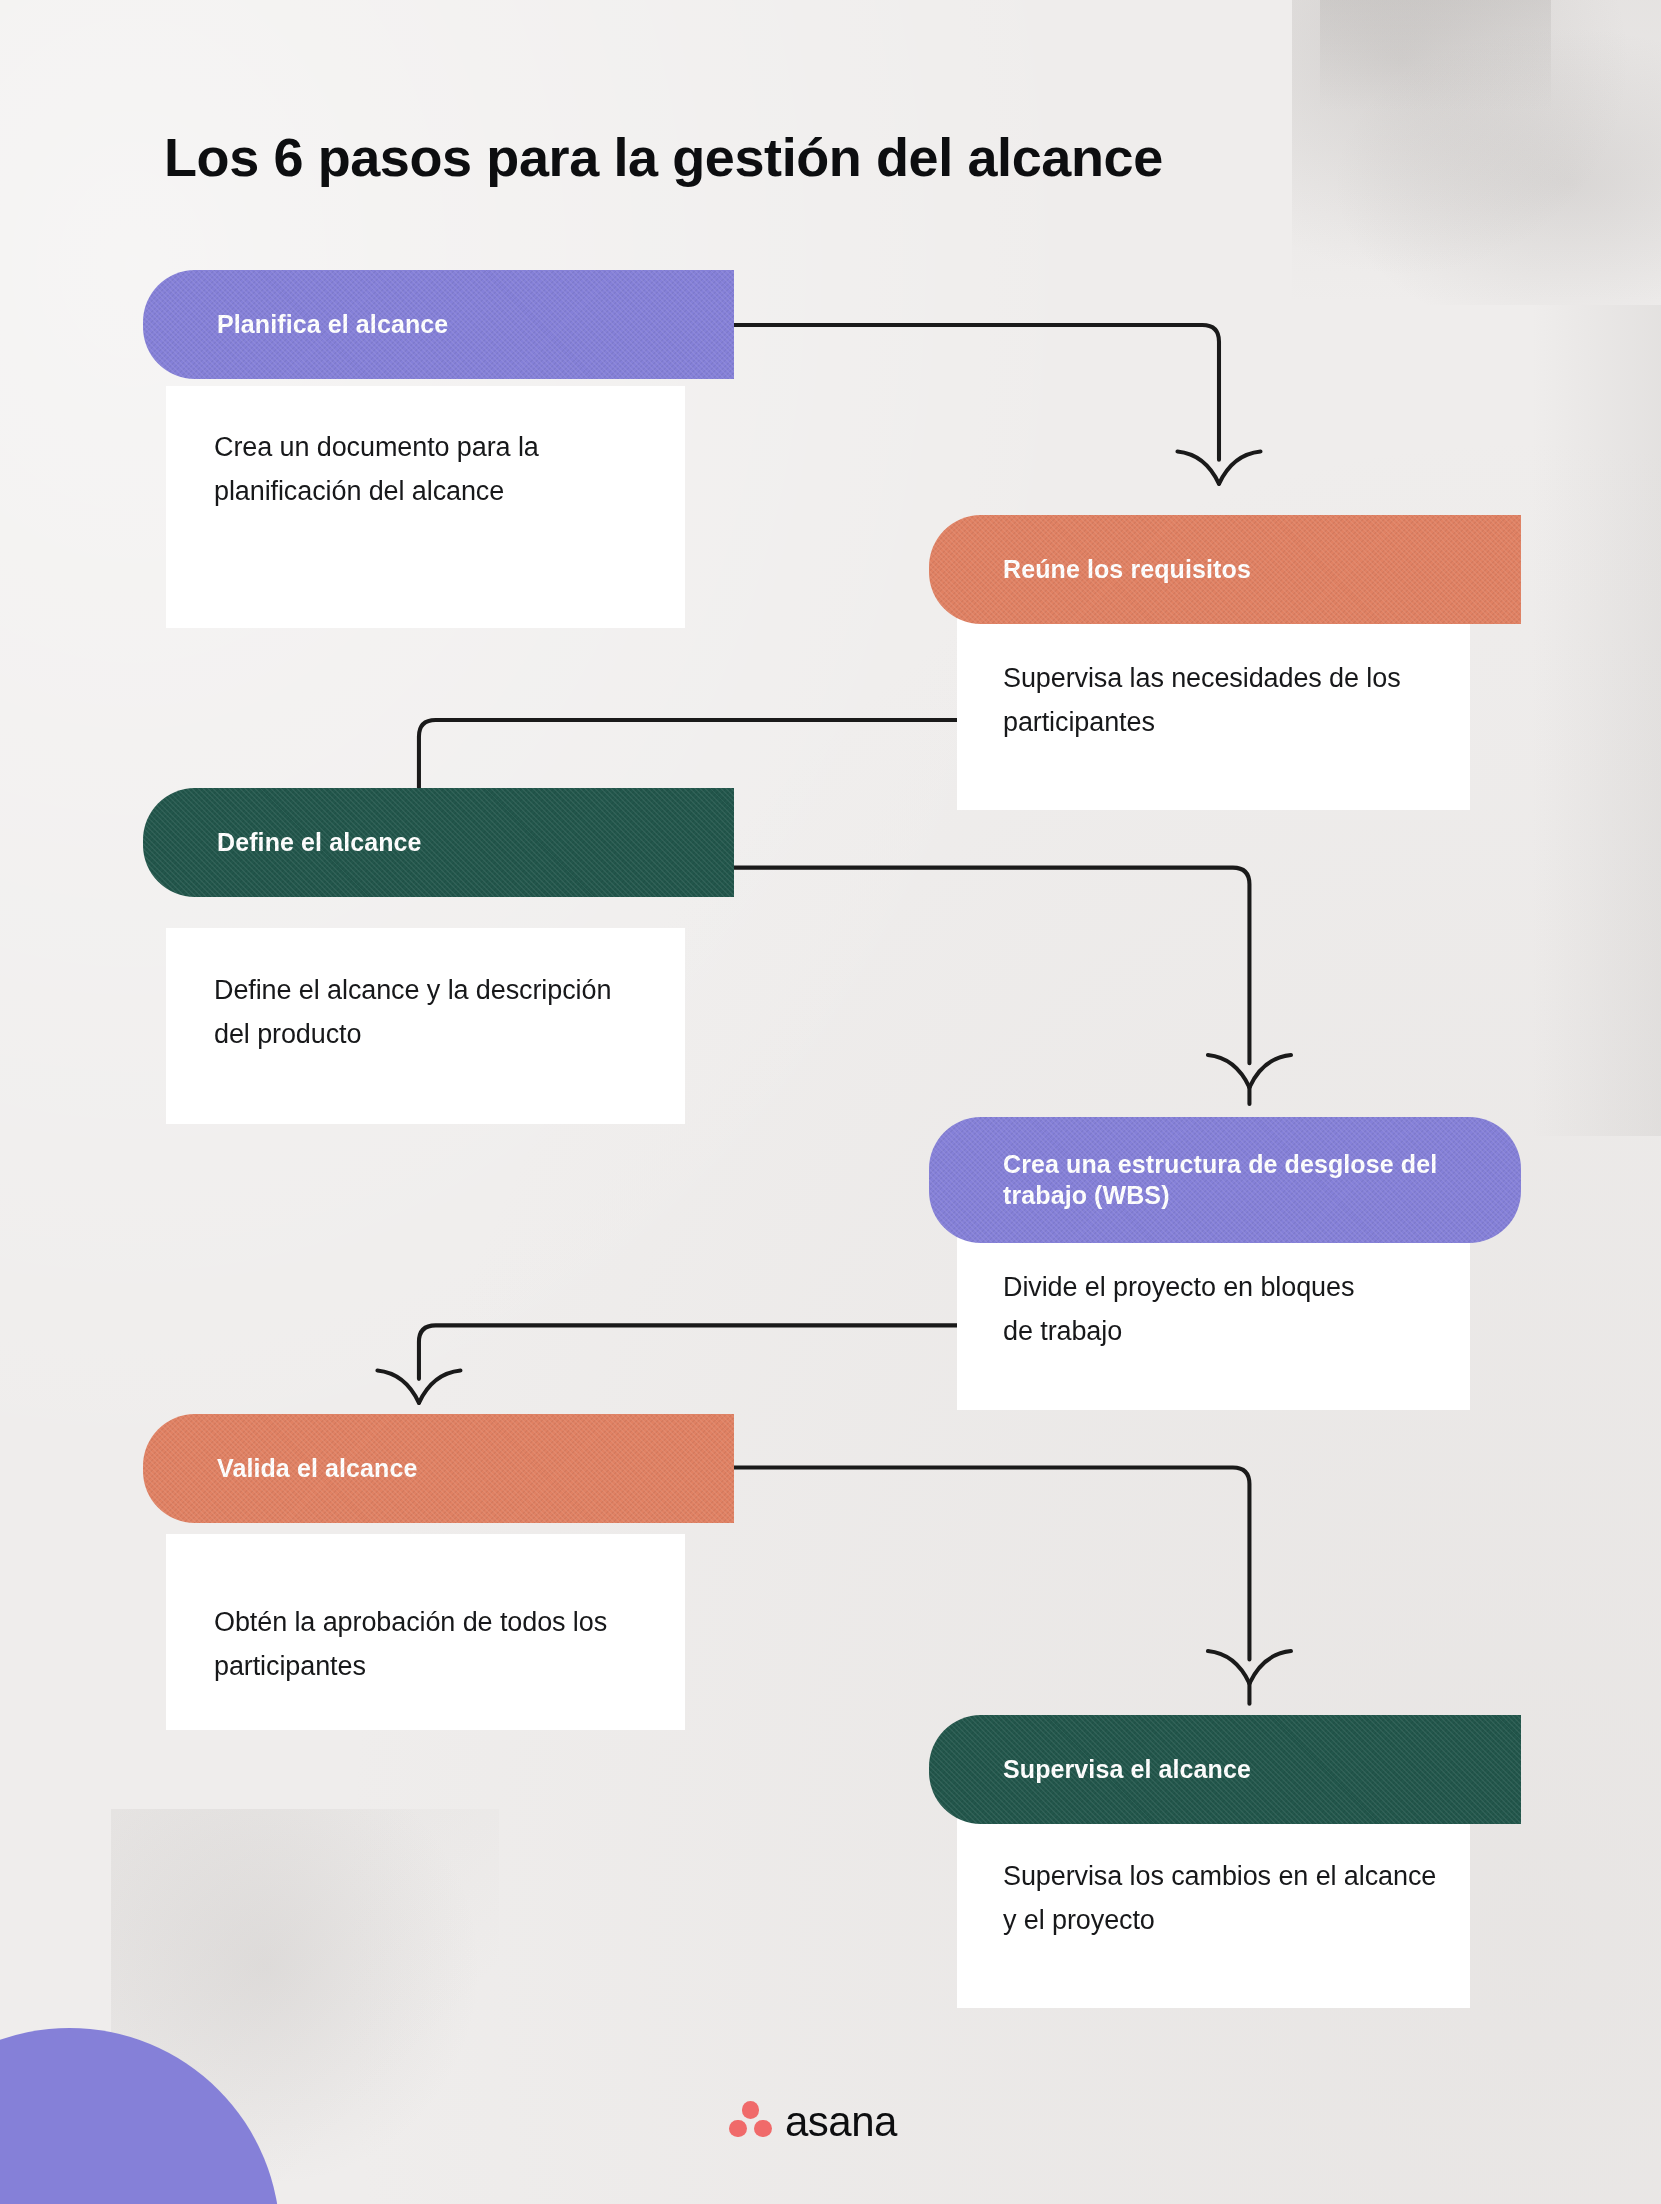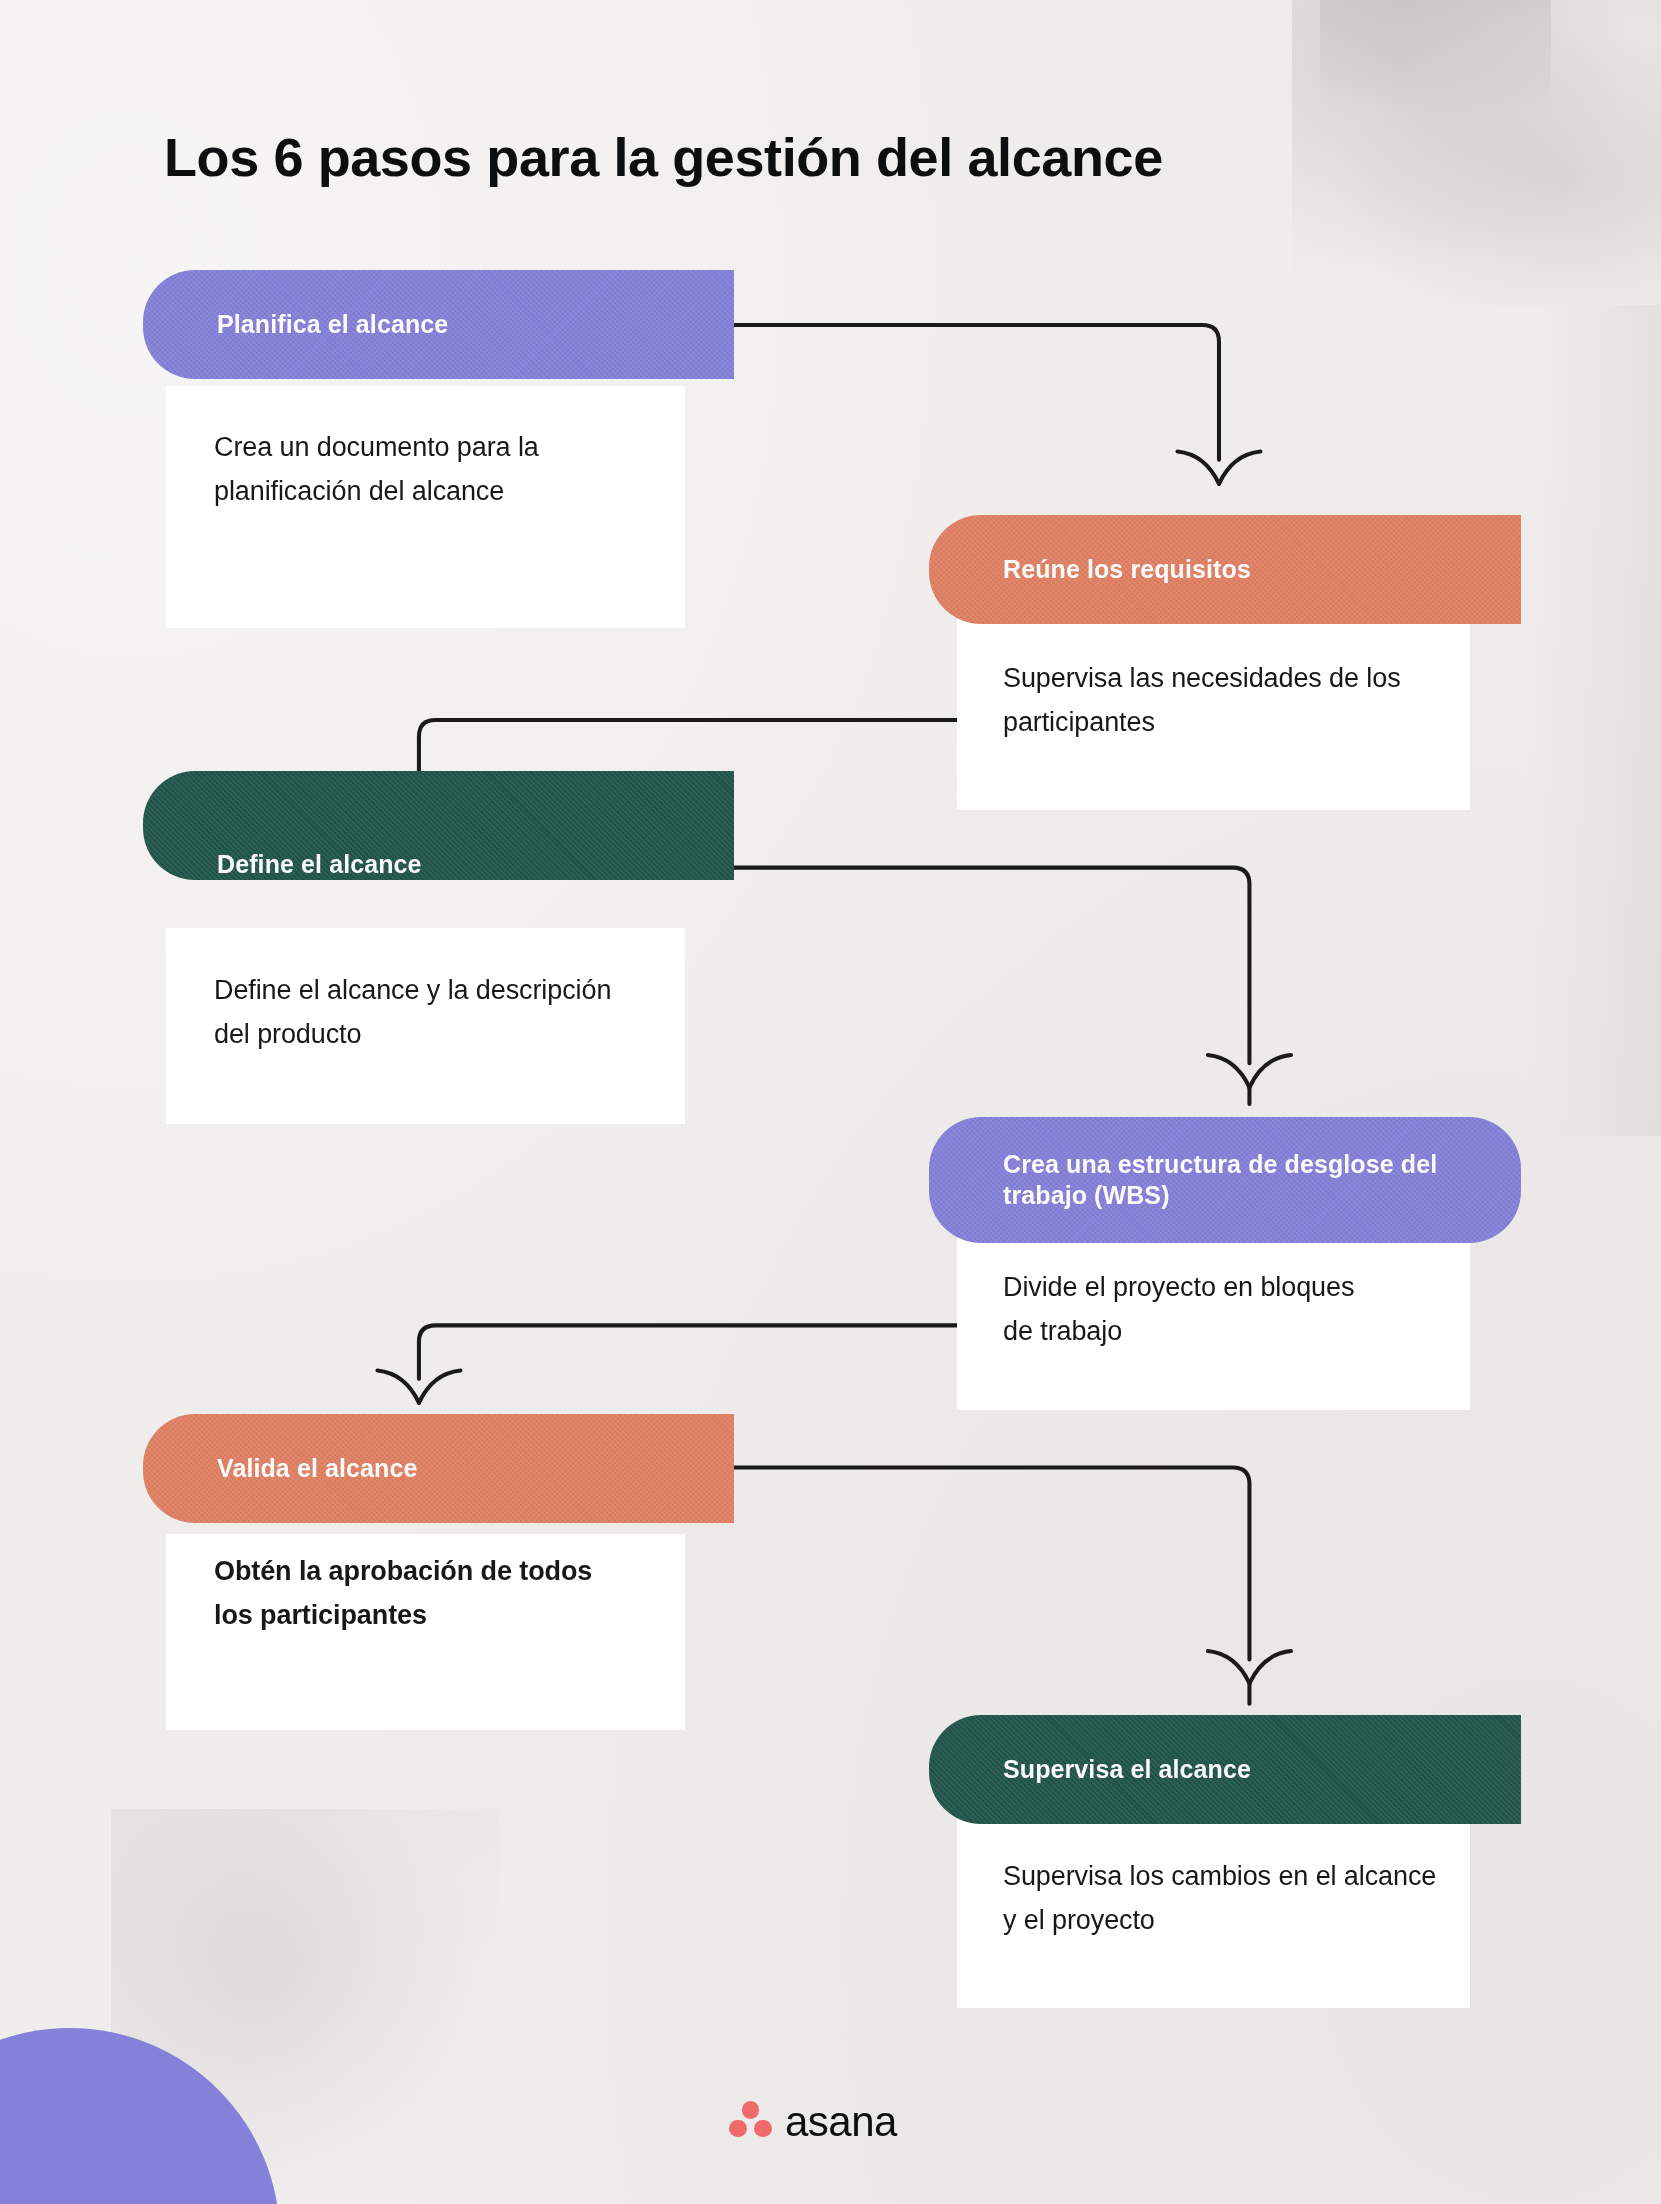--- a/index.html
+++ b/index.html
@@ -216,40 +216,40 @@
   <div class="step">
     <div class="step-card" style="left:957px; top:609px; width:513px; height:201px;"></div>
     <div class="step-pill pill-orange pill-left-round tex-overlay" style="left:929px; top:515px; width:592px; height:109px; padding-left:74px; padding-right:28px;">
       <span class="pill-label">Reúne los requisitos</span>
     </div>
     <div class="step-desc" style="left:1003px; top:657px; width:443px;">Supervisa las necesidades de los participantes</div>
   </div>
 
   <div class="step">
     <div class="step-card" style="left:166px; top:928px; width:519px; height:196px;"></div>
-    <div class="step-pill pill-green pill-left-round tex-overlay" style="left:143px; top:771px; width:591px; height:109px; padding-left:74px; padding-right:28px;align-items:flex-end;">
+    <div class="step-pill pill-green pill-left-round tex-overlay" style="left:143px; top:788px; width:591px; height:109px; padding-left:74px; padding-right:28px;">
       <span class="pill-label">Define el alcance</span>
     </div>
     <div class="step-desc" style="left:214px; top:969px; width:425px;">Define el alcance y la descripción del producto</div>
   </div>
 
   <div class="step">
     <div class="step-card" style="left:957px; top:1227px; width:513px; height:183px;"></div>
     <div class="step-pill pill-purple pill-all-round tex-overlay" style="left:929px; top:1117px; width:592px; height:126px; padding-left:74px; padding-right:22px;align-items:center;">
       <span class="pill-label">Crea una estructura de desglose del trabajo (WBS)</span>
     </div>
     <div class="step-desc" style="left:1003px; top:1266px; width:388px;">Divide el proyecto en bloques de trabajo</div>
   </div>
 
   <div class="step">
     <div class="step-card" style="left:166px; top:1534px; width:519px; height:196px;"></div>
     <div class="step-pill pill-orange pill-left-round tex-overlay" style="left:143px; top:1414px; width:591px; height:109px; padding-left:74px; padding-right:20px;">
       <span class="pill-label">Valida el alcance</span>
     </div>
-    <div class="step-desc" style="left:214px; top:1550px; width:415px;font-weight:bold;">Obtén la aprobación de todos los participantes</div>
+    <div class="step-desc" style="left:214px; top:1601px; width:415px;">Obtén la aprobación de todos los participantes</div>
   </div>
 
   <div class="step">
     <div class="step-card" style="left:957px; top:1807px; width:513px; height:201px;"></div>
     <div class="step-pill pill-green pill-left-round tex-overlay" style="left:929px; top:1715px; width:592px; height:109px; padding-left:74px; padding-right:16px;">
       <span class="pill-label">Supervisa el alcance</span>
     </div>
     <div class="step-desc" style="left:1003px; top:1855px; width:434px;">Supervisa los cambios en el alcance y el proyecto</div>
   </div>
 

